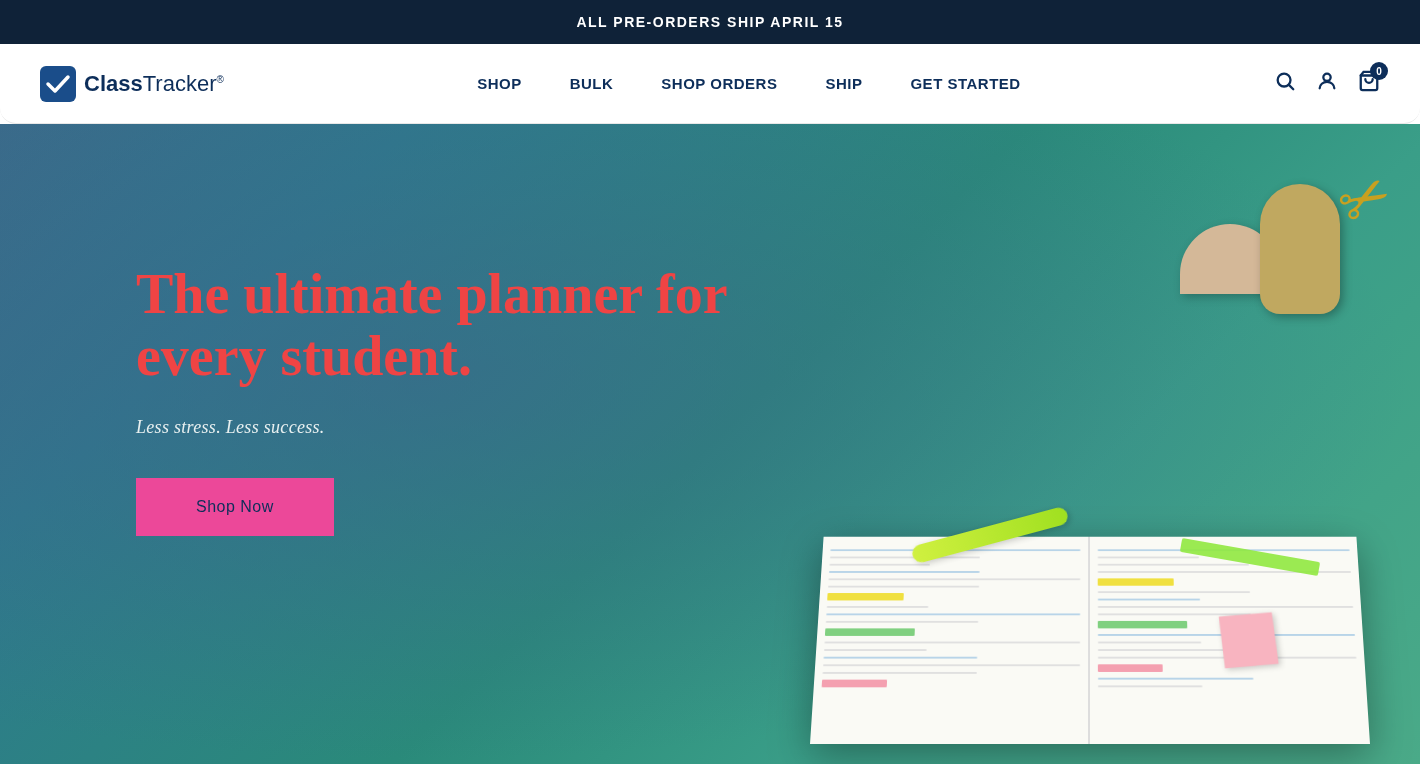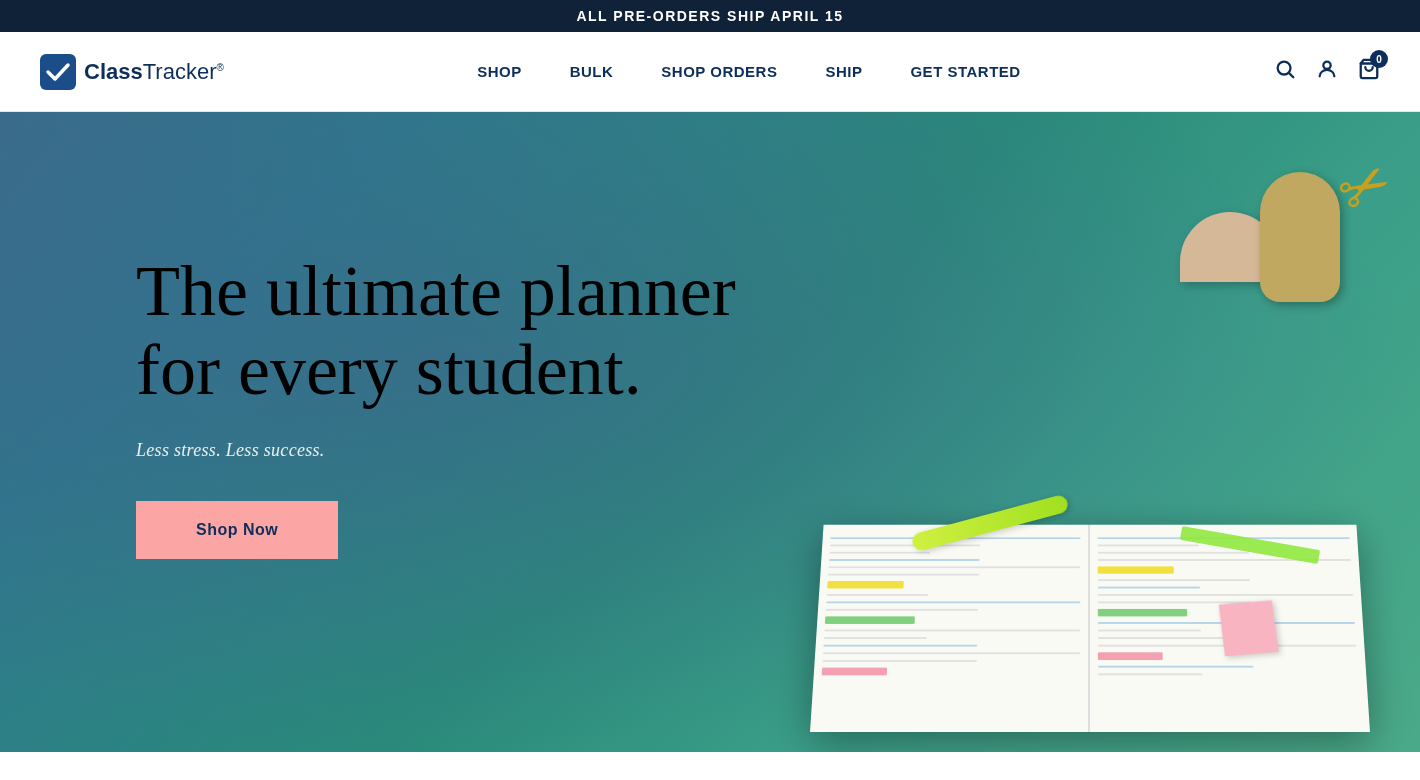--- a/index.html
+++ b/index.html
@@ -3,38 +3,39 @@
   <meta charset="utf-8">
   <style>
     * { margin: 0; padding: 0; box-sizing: border-box; }
     body { font-family: 'Georgia', serif; width: 1420px; height: 780px; overflow: hidden; }
 
     
     .announcement-bar {
       background-color: #0f2238;
       color: #ffffff;
       text-align: center;
-      padding: 8px 0;
+      padding: 14px 0;
       font-family: Arial, sans-serif;
       font-size: 14px;
       font-weight: 700;
       letter-spacing: 1.5px;
     }
 
     
     .header {
       background: #ffffff;
       display: flex;
       align-items: center;
       justify-content: space-between;
       padding: 0 40px;
       height: 80px;
       border-bottom: 1px solid #e8e8e8;
       position: relative;
       z-index: 10;
+      border-radius: 16px;
     }
 
     .logo-area {
       display: flex;
       align-items: center;
       gap: 8px;
       cursor: pointer;
     }
 
     .logo-icon {
@@ -135,43 +136,43 @@
     .hero-content {
       position: absolute;
       left: 136px;
       top: 140px;
       z-index: 5;
       max-width: 620px;
     }
 
     .hero-title {
       font-family: Georgia, 'Times New Roman', serif;
-      font-size: 72px;
-      font-weight: 400;
-      color: #000000;
+      font-size: 56px;
+      font-weight: 700;
+      color: #ef4444;
       line-height: 1.1;
       margin-bottom: 30px;
     }
 
     .hero-subtitle {
       font-family: Georgia, serif;
       font-size: 18px;
       color: #e8f0f0;
       margin-bottom: 40px;
       font-style: italic;
       letter-spacing: 0.3px;
     }
 
     .shop-now-btn {
       display: inline-block;
-      background: #fca5a5;
+      background: #ec4899;
       color: #0d2e5a;
       font-family: Arial, sans-serif;
       font-size: 16px;
-      font-weight: 700;
+      font-weight: 400;
       padding: 20px 60px;
       cursor: pointer;
       border: none;
       letter-spacing: 0.5px;
       text-decoration: none;
     }
 
     
     .hero-image-area {
       position: absolute;

